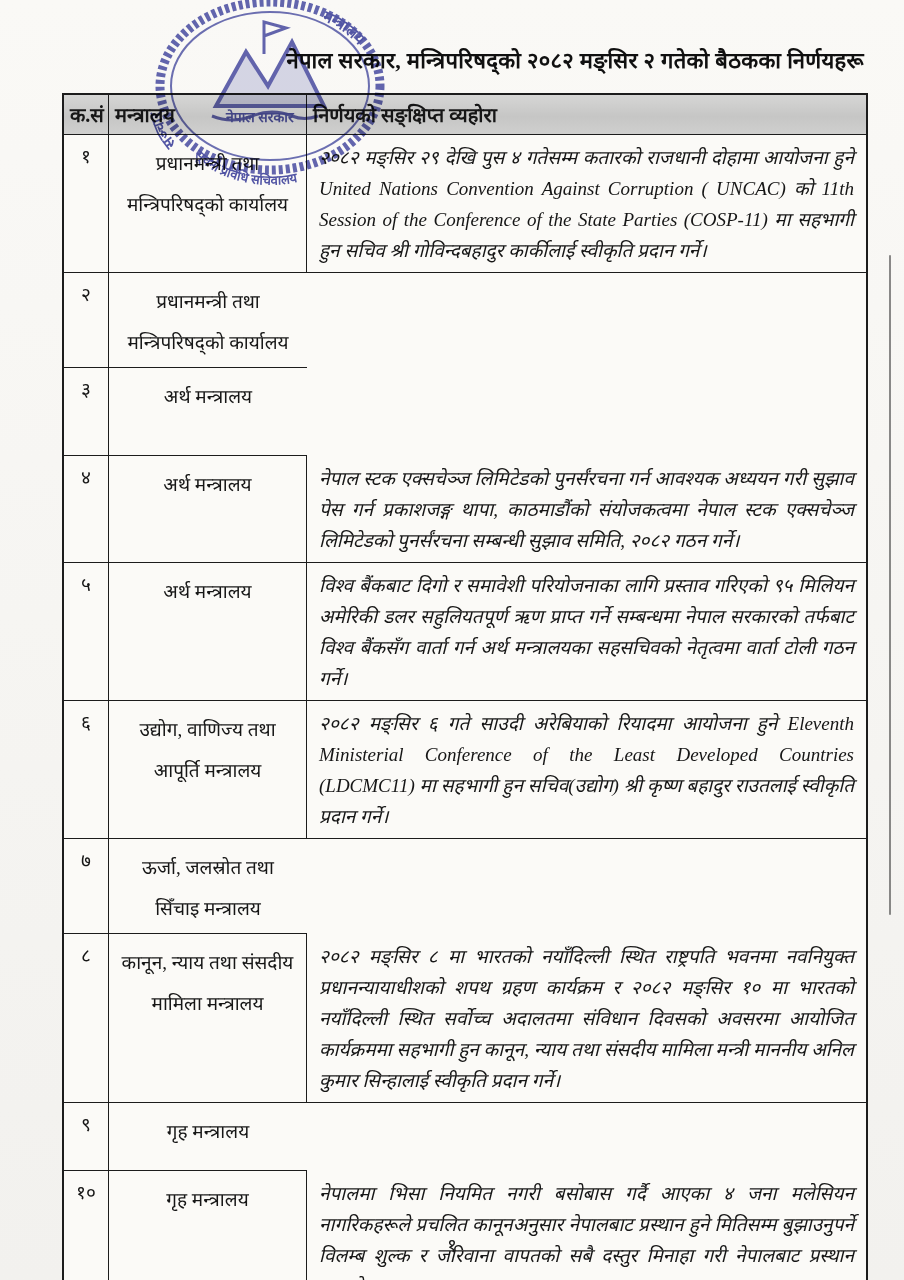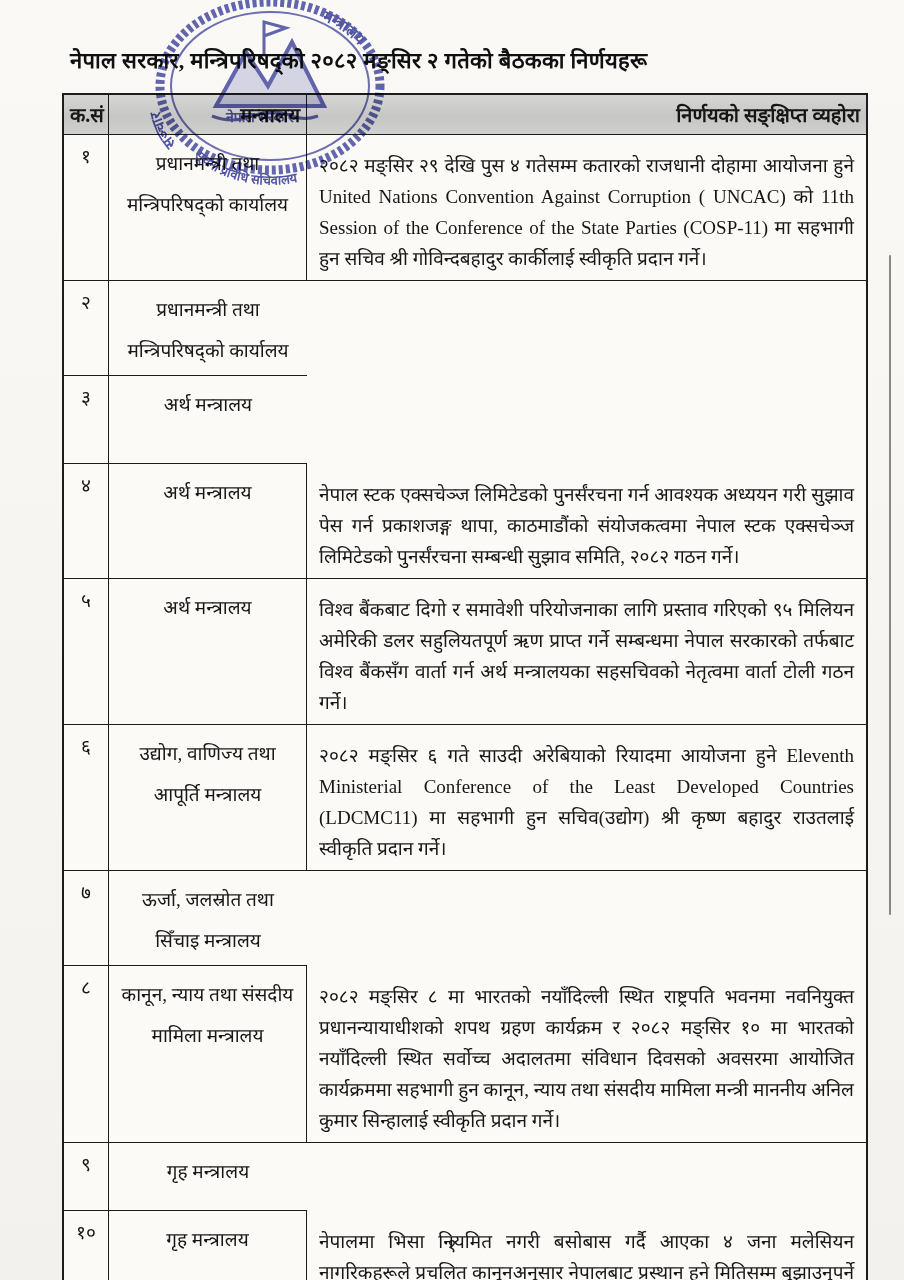--- a/index.html
+++ b/index.html
@@ -13,21 +13,21 @@
   .page {
     position:relative;
     width:904px; height:1280px;
     background:linear-gradient(180deg,#faf9f6 0%, #f5f4f1 60%, #f2f1ee 100%);
     overflow:hidden;
   }
   
   .doc-header { position:relative; height:93px; }
   .doc-title {
     position:absolute; top:44px; left:70px; right:40px;
-    text-align:left;
+    text-align:right;
     font-size:22px; font-weight:bold;
     letter-spacing:.3px;
     color:#101010;
   }
   
   .stamp {
     position:absolute; left:146px; top:-6px;
     width:248px; height:200px;
     z-index:5;
     opacity:.88;
@@ -48,35 +48,36 @@
   .td, .th {
     border-right:1.6px solid #1c1c1c;
     border-bottom:1.6px solid #1c1c1c;
     padding:4px 6px;
   }
   .tr > .td:last-child, .tr > .th:last-child { border-right:none; }
   .tr:last-child > .td { border-bottom:none; }
   .thead .th {
     background:linear-gradient(180deg,#d6d6d5 0%, #c6c6c5 55%, #cfcfce 100%);
     font-weight:bold; font-size:20px;
-    text-align:right;
+    text-align:left;
     padding-top:6px; padding-bottom:6px;
     min-height:38px;
   }
   .td.sn {
     text-align:center; font-size:19px; padding-top:8px;
   }
   .td.ministry {
     text-align:center; font-size:19px; line-height:41px;
     padding:8px 10px 4px;
   }
   .td.decision {
     font-size:19px; line-height:31px;
     text-align:justify;
-    padding:15px 12px 6px 12px;
+    padding:7px 12px 6px 12px;
+    font-style:italic;
   }
   .row-1  .td { min-height:134px; }
   .row-2  .td { min-height:62px; }
   .row-3  .td { min-height:88px; }
   .row-4  .td { min-height:90px; }
   .row-5  .td { min-height:91px; }
   .row-6  .td { min-height:97px; }
   .row-7  .td { min-height:64px; }
   .row-8  .td { min-height:145px; }
   .row-9  .td { min-height:68px; }

